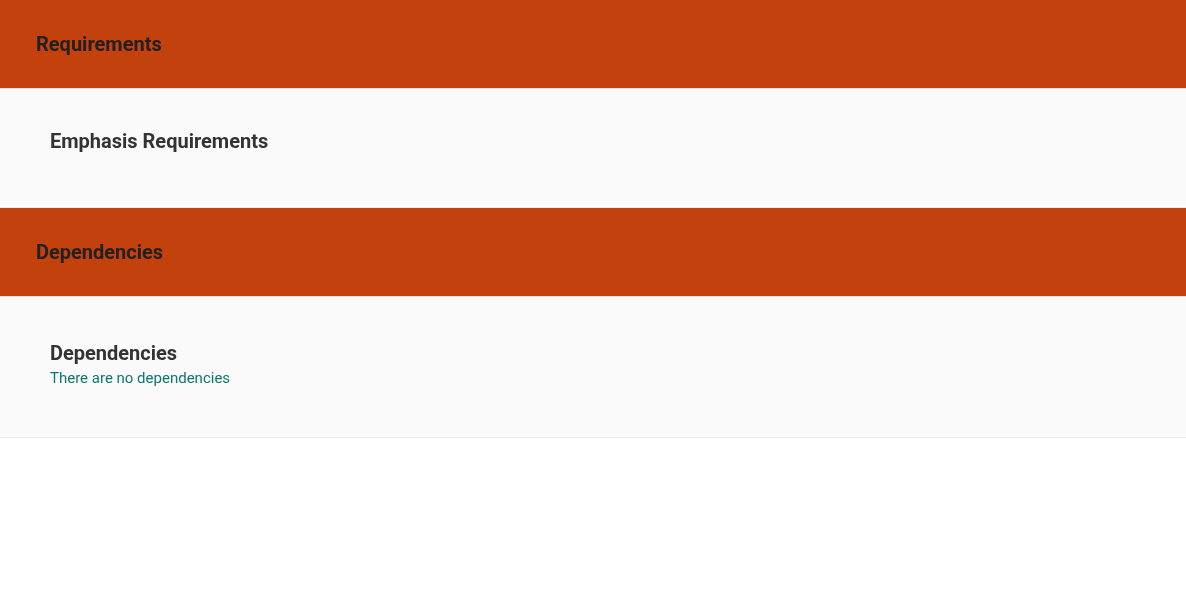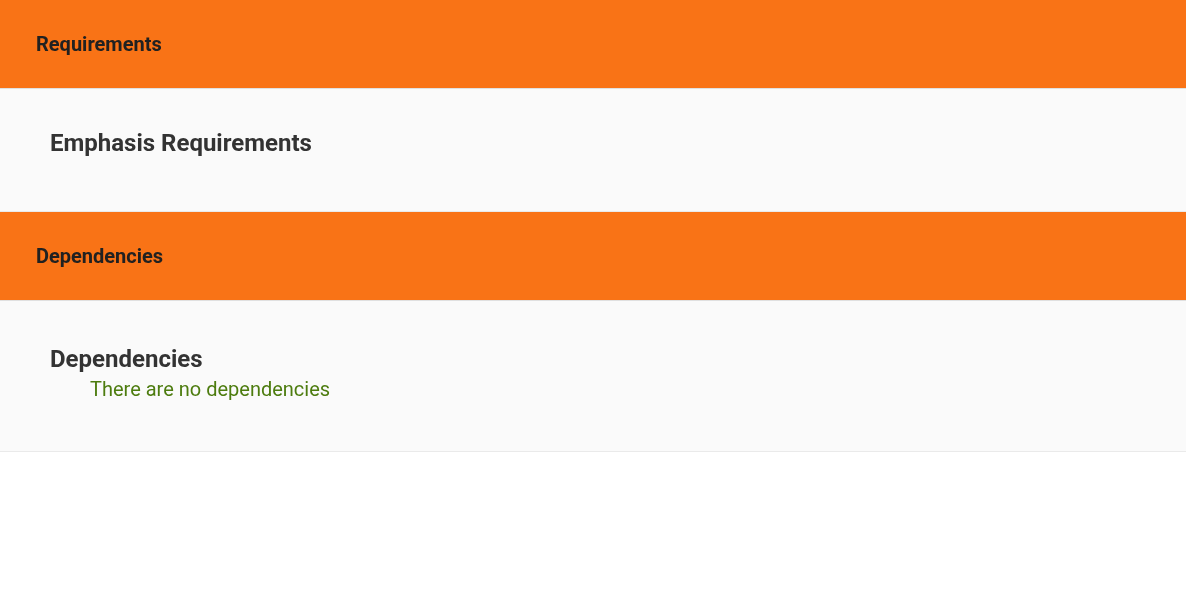--- a/index.html
+++ b/index.html
@@ -11,50 +11,49 @@
       font-family: -apple-system, BlinkMacSystemFont, "Segoe UI", Roboto, "Helvetica Neue", Arial, sans-serif;
       background: #ffffff;
       width: 1186px;
       height: 604px;
     }
     .container {
       width: 100%;
       padding: 0;
     }
     .section-header {
-      background: #f97316;
+      background: #c2410c;
       border-bottom: 1px solid #e0e0e0;
       padding: 32px 36px;
     }
     .section-header-title {
       font-size: 20px;
       font-weight: 700;
       color: #212121;
     }
     .section-body {
       background: #fafafa;
       padding: 40px 36px 50px 50px;
       border-bottom: 1px solid #eaeaea;
     }
     .section-body-alt {
       background: #fafafa;
       padding: 44px 36px 50px 50px;
       border-bottom: 1px solid #eaeaea;
     }
     .subheading {
-      font-size: 24px;
+      font-size: 20px;
       font-weight: 700;
       color: #333333;
       margin-bottom: 4px;
     }
     .body-text {
-      font-size: 20px;
+      font-size: 15px;
       font-weight: 400;
-      color: #4d7c0f;
-      margin-left: 40px;
+      color: #0f766e;
     }
     .field-group {
       margin-bottom: 44px;
     }
     .field-group:last-child {
       margin-bottom: 0;
     }
   </style>
 </head>
 <body>

